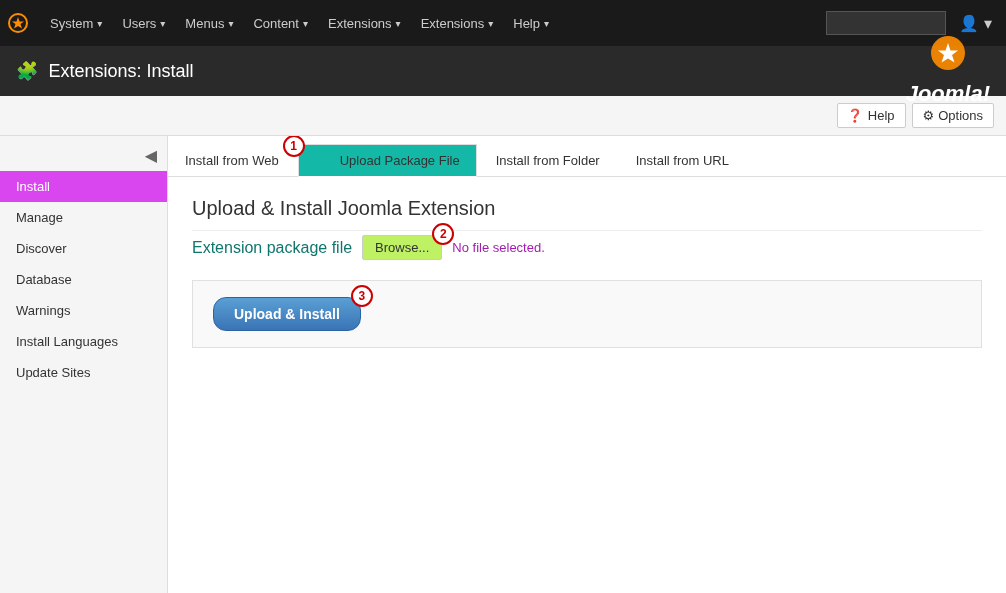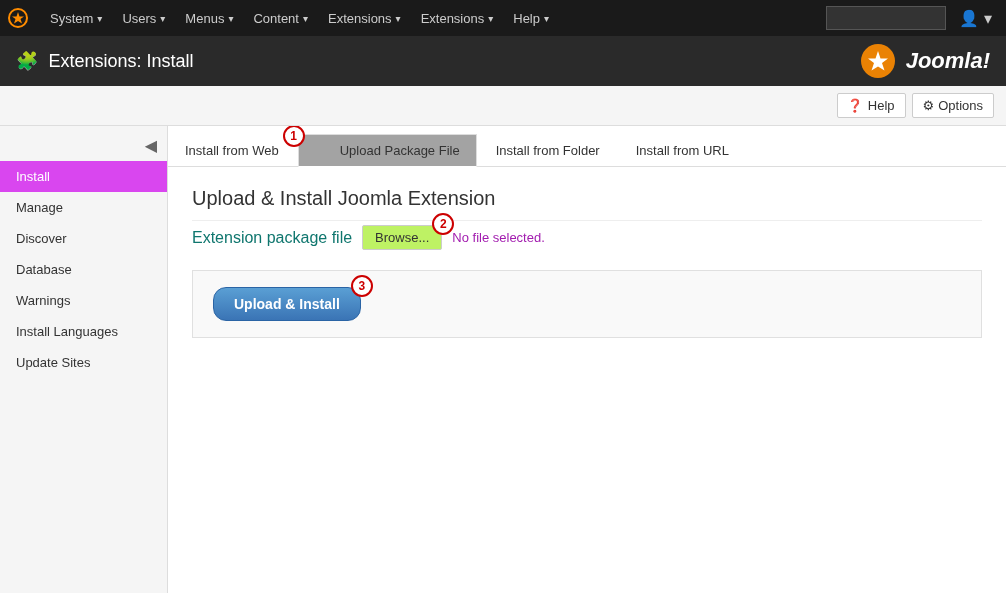--- a/index.html
+++ b/index.html
@@ -3,21 +3,21 @@
   <meta charset="utf-8">
   <style>
     * { margin: 0; padding: 0; box-sizing: border-box; }
     body { font-family: Arial, sans-serif; font-size: 13px; background: #f4f4f4; color: #333; width: 1006px; height: 593px; overflow: hidden; }
 
     
     .top-nav {
       background: #1a1a1a;
       display: flex;
       align-items: center;
-      height: 36px;
+      height: 46px;
       padding: 0 8px;
       color: #ccc;
     }
     .top-nav .joomla-logo {
       color: #ff8c00;
       font-weight: bold;
       font-size: 16px;
       margin-right: 12px;
       display: flex;
       align-items: center;
@@ -78,20 +78,21 @@
       font-size: 18px;
     }
     .joomla-brand {
       display: flex;
       align-items: center;
       gap: 10px;
       color: #fff;
       font-size: 22px;
       font-style: italic;
       font-weight: bold;
+      flex-direction: column;
     }
     .joomla-brand .logo-circle {
       width: 36px;
       height: 36px;
     }
 
     
     .toolbar {
       background: #f5f5f5;
       display: flex;
@@ -175,21 +176,21 @@
       font-size: 13px;
       color: #333;
       border: 1px solid transparent;
       border-bottom: none;
       position: relative;
       margin-right: 2px;
     }
     .tab.active {
       border: 1px solid #ddd;
       border-bottom: 1px solid #fff;
-      background: #a3a3a3;
+      background: #14b8a6;
       color: #333;
       margin-bottom: -1px;
       z-index: 1;
       padding-left: 41px;
     }
 
     
     .content-body {
       padding: 20px 24px;
     }

